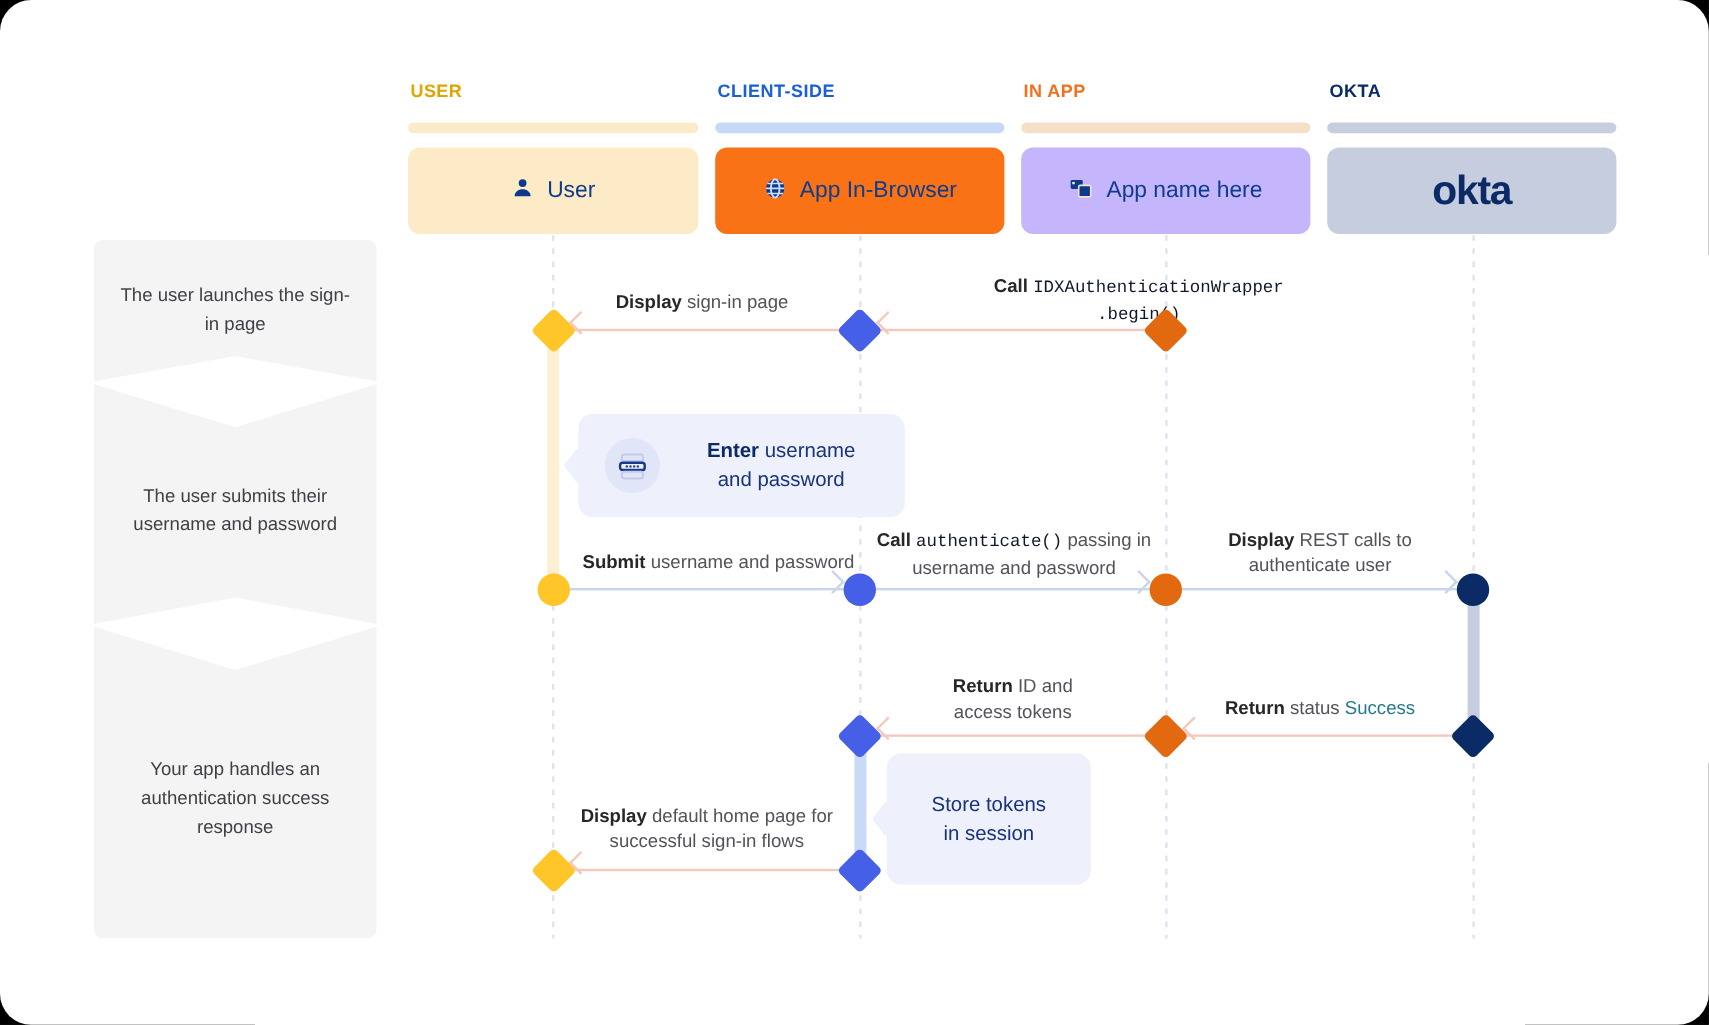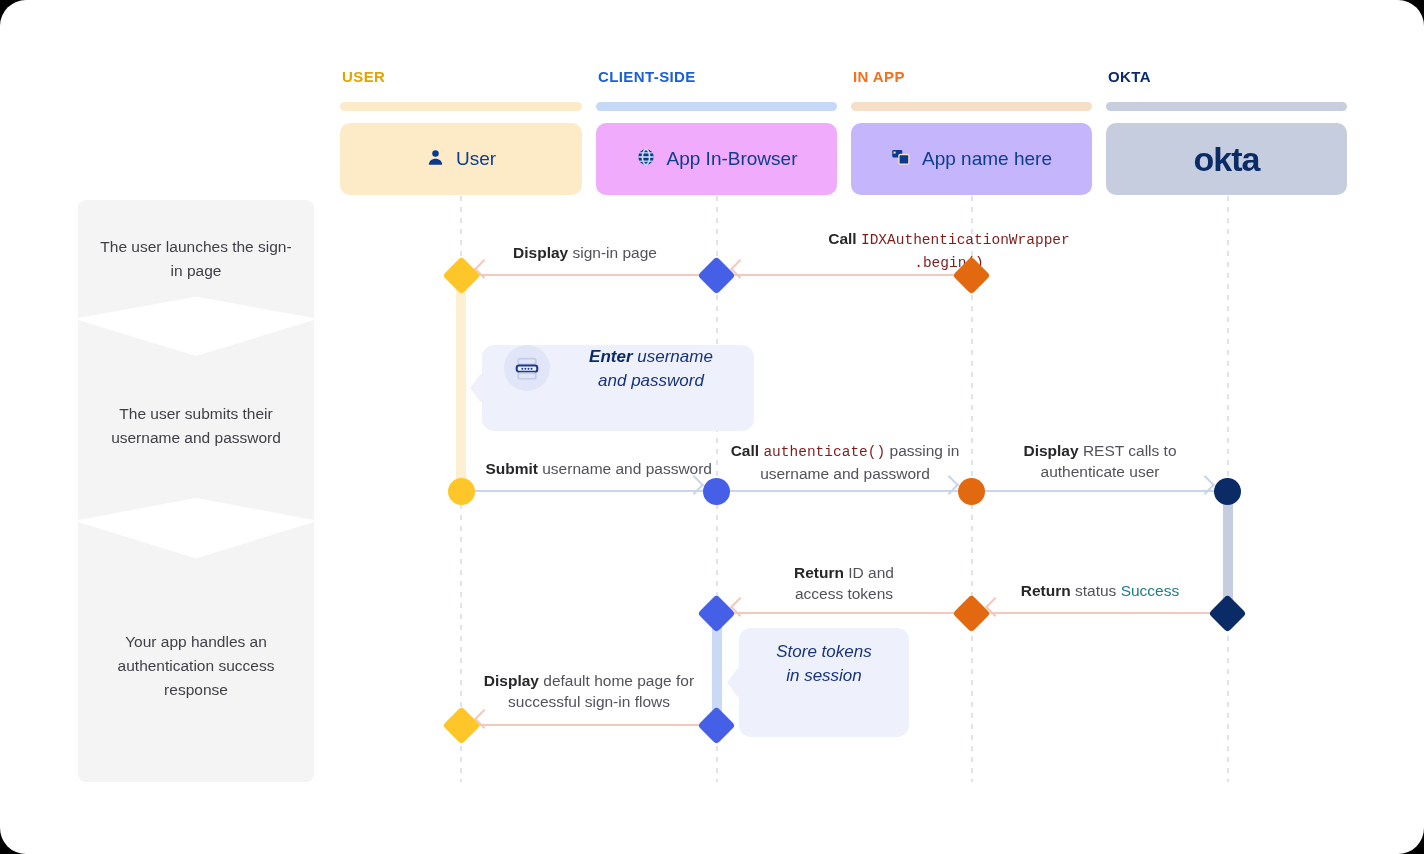--- a/index.html
+++ b/index.html
@@ -150,32 +150,32 @@
   .msg {
     position: absolute;
     font-size: 15.5px;
     line-height: 21px;
     color: #52525b;
     text-align: center;
   }
   .msg b { color: #27272a; font-weight: bold; }
   .msg .code {
     font-family: "Liberation Mono", "DejaVu Sans Mono", monospace;
-    color: #7f1d1d;
+    color: #0f172a;
     font-size: 14.5px;
   }
   .msg .teal { color: #1f7a8c; }
 
   
   .note {
     position: absolute;
     background: #eef0fb;
     border-radius: 12px;
     display: flex;
-    font-style: italic;
+    align-items: center;
   }
   .note-notch {
     position: absolute;
     left: -12px;
     top: 50%;
     width: 24px;
     height: 46px;
     margin-top: -23px;
     background: #eef0fb;
     -webkit-clip-path: polygon(100% 0, 40% 22%, 0 50%, 40% 78%, 100% 100%);
@@ -226,21 +226,21 @@
           <path d="M3.6 21c0-4.6 3.8-7.4 8.4-7.4s8.4 2.8 8.4 7.4z"></path>
         </svg>
       </span>
       <span class="col-card-label">User</span>
     </div>
   </div>
 
   <div class="col-head" style="left:596px; width:241px;">
     <div class="col-title" style="color:#1A5FD6;">CLIENT-SIDE</div>
     <div class="col-accent" style="background:#C5D9F7;"></div>
-    <div class="col-card" style="background:#f0abfc;">
+    <div class="col-card" style="background:#f97316;">
       <span class="icon-navy">
         <svg width="20" height="20" viewBox="0 0 24 24" fill="none" stroke="currentColor" stroke-width="1.9">
           <circle cx="12" cy="12" r="9.2" fill="currentColor" stroke="none"></circle>
           <ellipse cx="12" cy="12" rx="4.3" ry="9.2" stroke="#CDDCF7" fill="none"></ellipse>
           <line x1="2.8" y1="12" x2="21.2" y2="12" stroke="#CDDCF7"></line>
           <line x1="4.2" y1="7" x2="19.8" y2="7" stroke="#CDDCF7" stroke-width="1.5"></line>
           <line x1="4.2" y1="17" x2="19.8" y2="17" stroke="#CDDCF7" stroke-width="1.5"></line>
         </svg>
       </span>
       <span class="col-card-label">App In-Browser</span>

